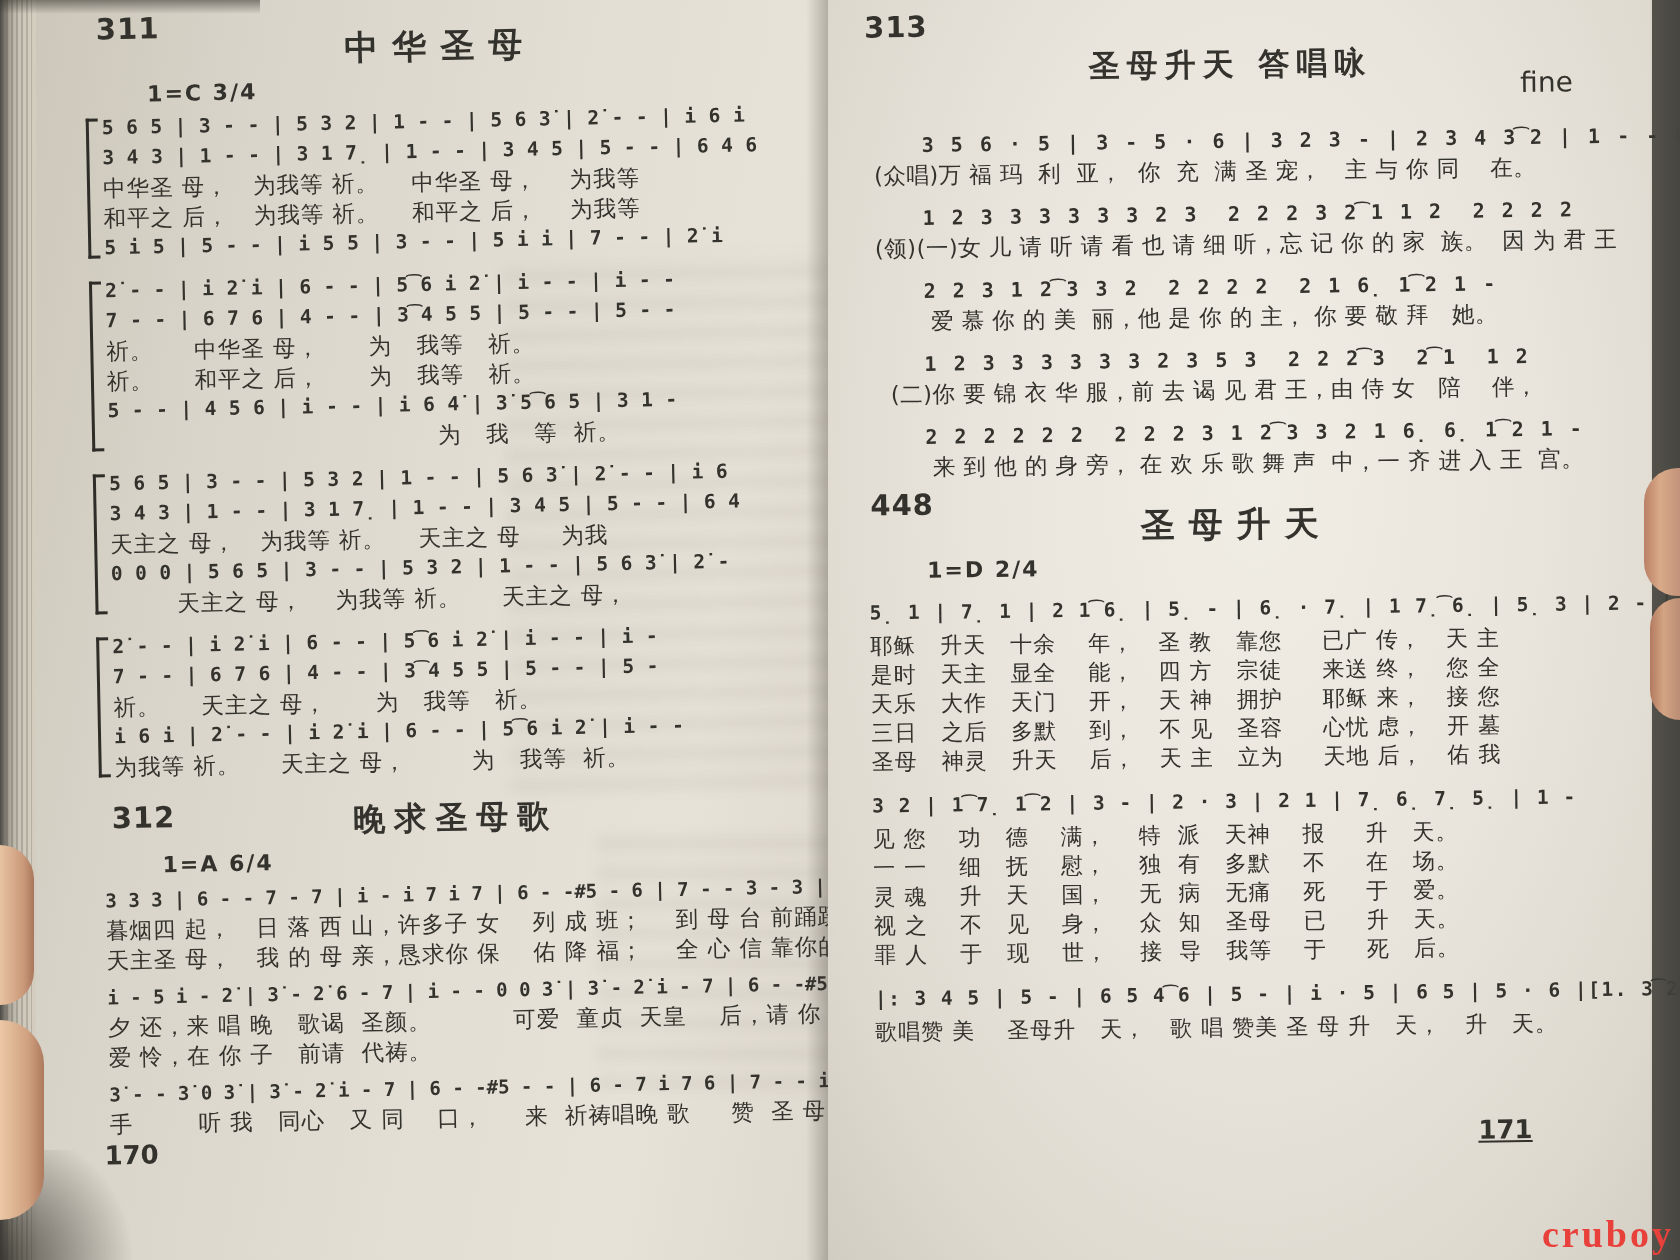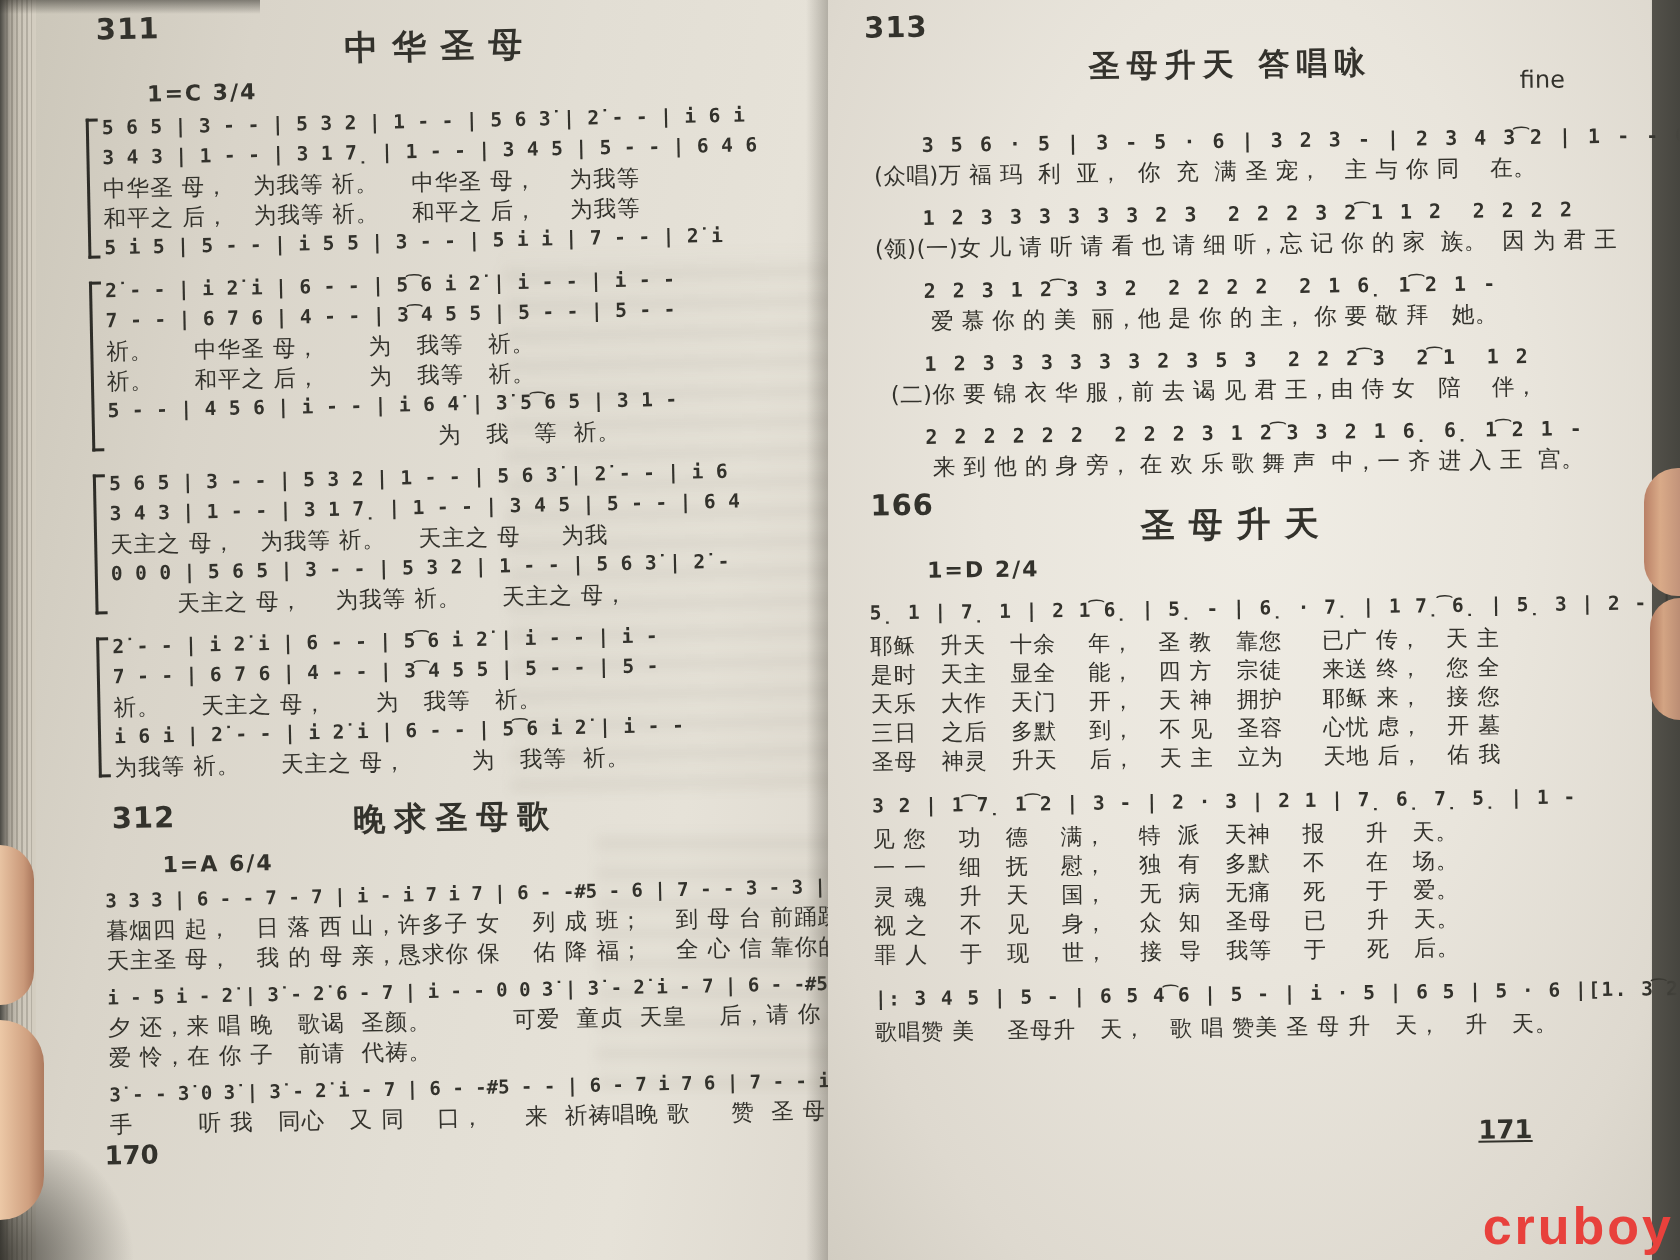--- a/index.html
+++ b/index.html
@@ -42,21 +42,21 @@
   
   .tilt{position:absolute;inset:0;}
   .page-left .tilt{transform:rotate(-1.15deg);padding:0 0 0 58px;width:716px;}
   .page-right .tilt{transform:rotate(-0.75deg);padding:0 0 0 30px;width:760px;}
   .song-head{position:relative;text-align:center;}
   .song-number{position:absolute;left:14px;top:6px;font-size:29px;font-weight:600;letter-spacing:1px;}
   .song-title{font-size:34px;font-weight:700;letter-spacing:14px;}
   .song-313 .song-title{font-size:31px;letter-spacing:7px;}
   .song-312 .song-title{font-size:32px;letter-spacing:9px;}
   .key-sig{font-size:22px;font-weight:600;margin:6px 0 2px 64px;letter-spacing:2px;}
-  .fine-marker{position:absolute;right:46px;top:70px;font-size:24px;}
+  .fine-marker{position:absolute;right:38px;top:70px;font-size:28px;}
   .rows{position:relative;}
   .music-line{font-family:"DejaVu Sans Mono","Liberation Mono",monospace;font-weight:700;
     font-size:19.5px;line-height:30px;white-space:pre;letter-spacing:.4px;}
   .lyric-line{font-size:22.5px;line-height:30px;white-space:pre;letter-spacing:1px;font-weight:500;}
   
   .system{position:relative;padding-left:18px;margin-bottom:13px;}
   .system::before{content:"";position:absolute;left:2px;top:5px;bottom:5px;width:9px;
     border-left:3px solid #2e2d28;border-top:3px solid #2e2d28;border-bottom:3px solid #2e2d28;}
   .song-311 .song-head{padding-top:24px;}
   .song-311 .key-sig{margin-bottom:6px;}
@@ -69,22 +69,22 @@
   .song-313 .music-line{margin-top:13px;padding-left:48px;font-size:20px;letter-spacing:2.5px;}
   .song-313 .lyric-line{letter-spacing:.5px;}
   .song-314 .song-head{padding-top:24px;}
   .song-314 .key-sig{margin-left:70px;}
   .song-314 .rows{padding-left:12px;}
   .song-314 .music-line{margin-top:15px;margin-bottom:3px;letter-spacing:1.5px;}
   .song-314 .lyric-line{line-height:29px;font-size:22px;}
   .page-number{position:absolute;font-size:26px;font-weight:600;}
   .pn-left{left:58px;bottom:96px;}
   .pn-right{right:92px;bottom:112px;text-decoration:underline;}
-  .watermark{position:absolute;right:6px;bottom:4px;font-size:52px;font-weight:700;
-    color:#e8413c;letter-spacing:3px;font-family:Liberation Sans, sans-serif;}
+  .watermark{position:absolute;right:6px;bottom:4px;font-size:38px;font-weight:700;
+    color:#e8413c;letter-spacing:3px;font-family:Liberation Serif, serif;}
 </style>
 </head>
 <body>
 
 <div class="photo">
 
   <div class="edge-stack">
     <div class="edge-lines"></div>
   </div>
 
@@ -173,21 +173,21 @@
             <div class="lyric-line" style="padding-left: 55px;">爱 慕 你 的 美  丽，他 是 你 的 主， 你 要 敬 拜   她。</div>
             <div class="music-line">1 2 3 3 3 3 3 3 2 3 5 3  2 2 2͡3  2͡1  1 2</div>
             <div class="lyric-line" style="padding-left: 14px;">(二)你 要 锦 衣 华 服，前 去 谒 见 君 王，由 侍 女   陪    伴，</div>
             <div class="music-line">2 2 2 2 2 2  2 2 2 3 1 2͡3 3 2 1 6̣ 6̣ 1͡2 1 -</div>
             <div class="lyric-line" style="padding-left: 55px;">来 到 他 的 身 旁， 在 欢 乐 歌 舞 声  中，一 齐 进 入 王  宫。</div>
           </div>
       </div>
 
       <div class="song song-314">
         <div class="song-head">
-          <span class="song-number">166</span>
+          <span class="song-number">448</span>
           <span class="song-title">圣母升天</span>
         </div>
         <div class="key-sig">1=D   2/4</div>
         <div class="rows">
             <div class="music-line">5̣ 1 | 7̣ 1 | 2 1͡6̣ | 5̣ - | 6̣ · 7̣ | 1 7̣͡6̣ | 5̣ 3 | 2 - | 3 · 4</div>
             <div class="lyric-line">耶稣   升天   十余    年，   圣 教   靠您     已广 传，   天 主</div>
             <div class="lyric-line">是时   天主   显全    能，   四 方   宗徒     来送 终，   您 全</div>
             <div class="lyric-line">天乐   大作   天门    开，   天 神   拥护     耶稣 来，   接 您</div>
             <div class="lyric-line">三日   之后   多默    到，   不 见   圣容     心忧 虑，   开 墓</div>
             <div class="lyric-line">圣母   神灵   升天    后，   天 主   立为     天地 后，   佑 我</div>

